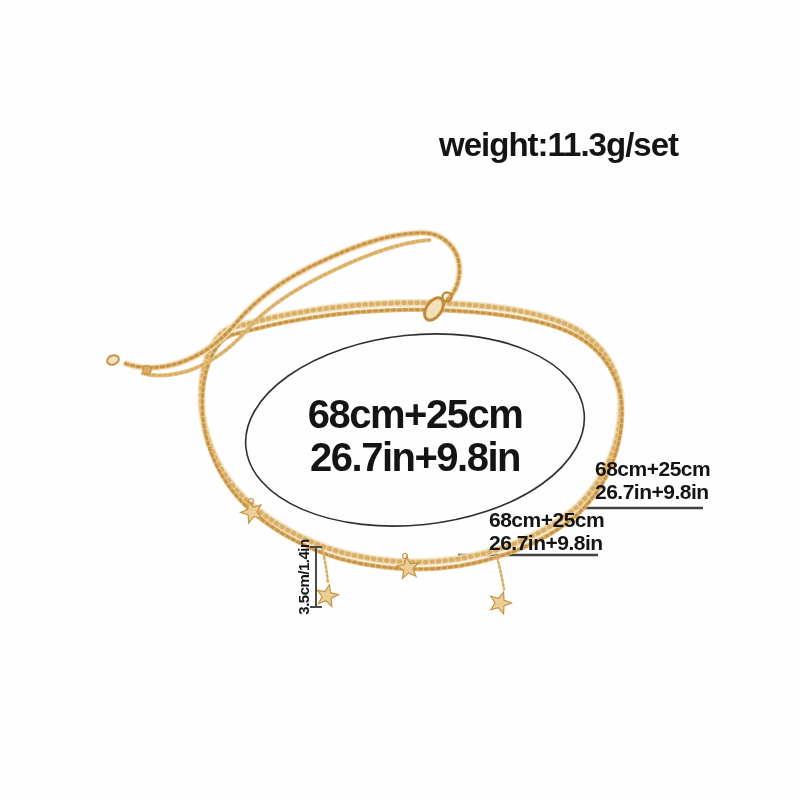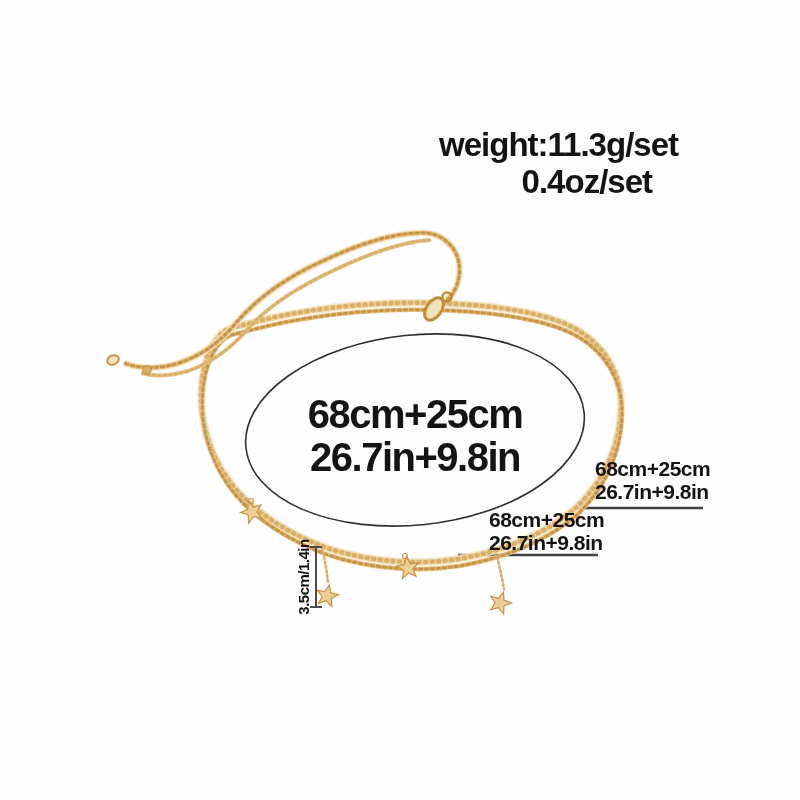--- a/index.html
+++ b/index.html
@@ -84,21 +84,20 @@
 
     <g stroke="#4a4a4a" stroke-width="2" fill="none">
       <line x1="310" y1="547" x2="322" y2="547"></line>
       <line x1="316" y1="547" x2="316" y2="607"></line>
       <line x1="310" y1="607" x2="322" y2="607"></line>
     </g>
   </svg>
 
   <div class="txt weight">
     <div>weight:11.3g/set</div>
-    <div class="oz">0.4oz/set</div>
   </div>
 
   <div class="txt center-measure">
     <div>68cm+25cm</div>
     <div>26.7in+9.8in</div>
   </div>
 
   <div class="txt note note-upper">
     <div>68cm+25cm</div>
     <div>26.7in+9.8in</div>

